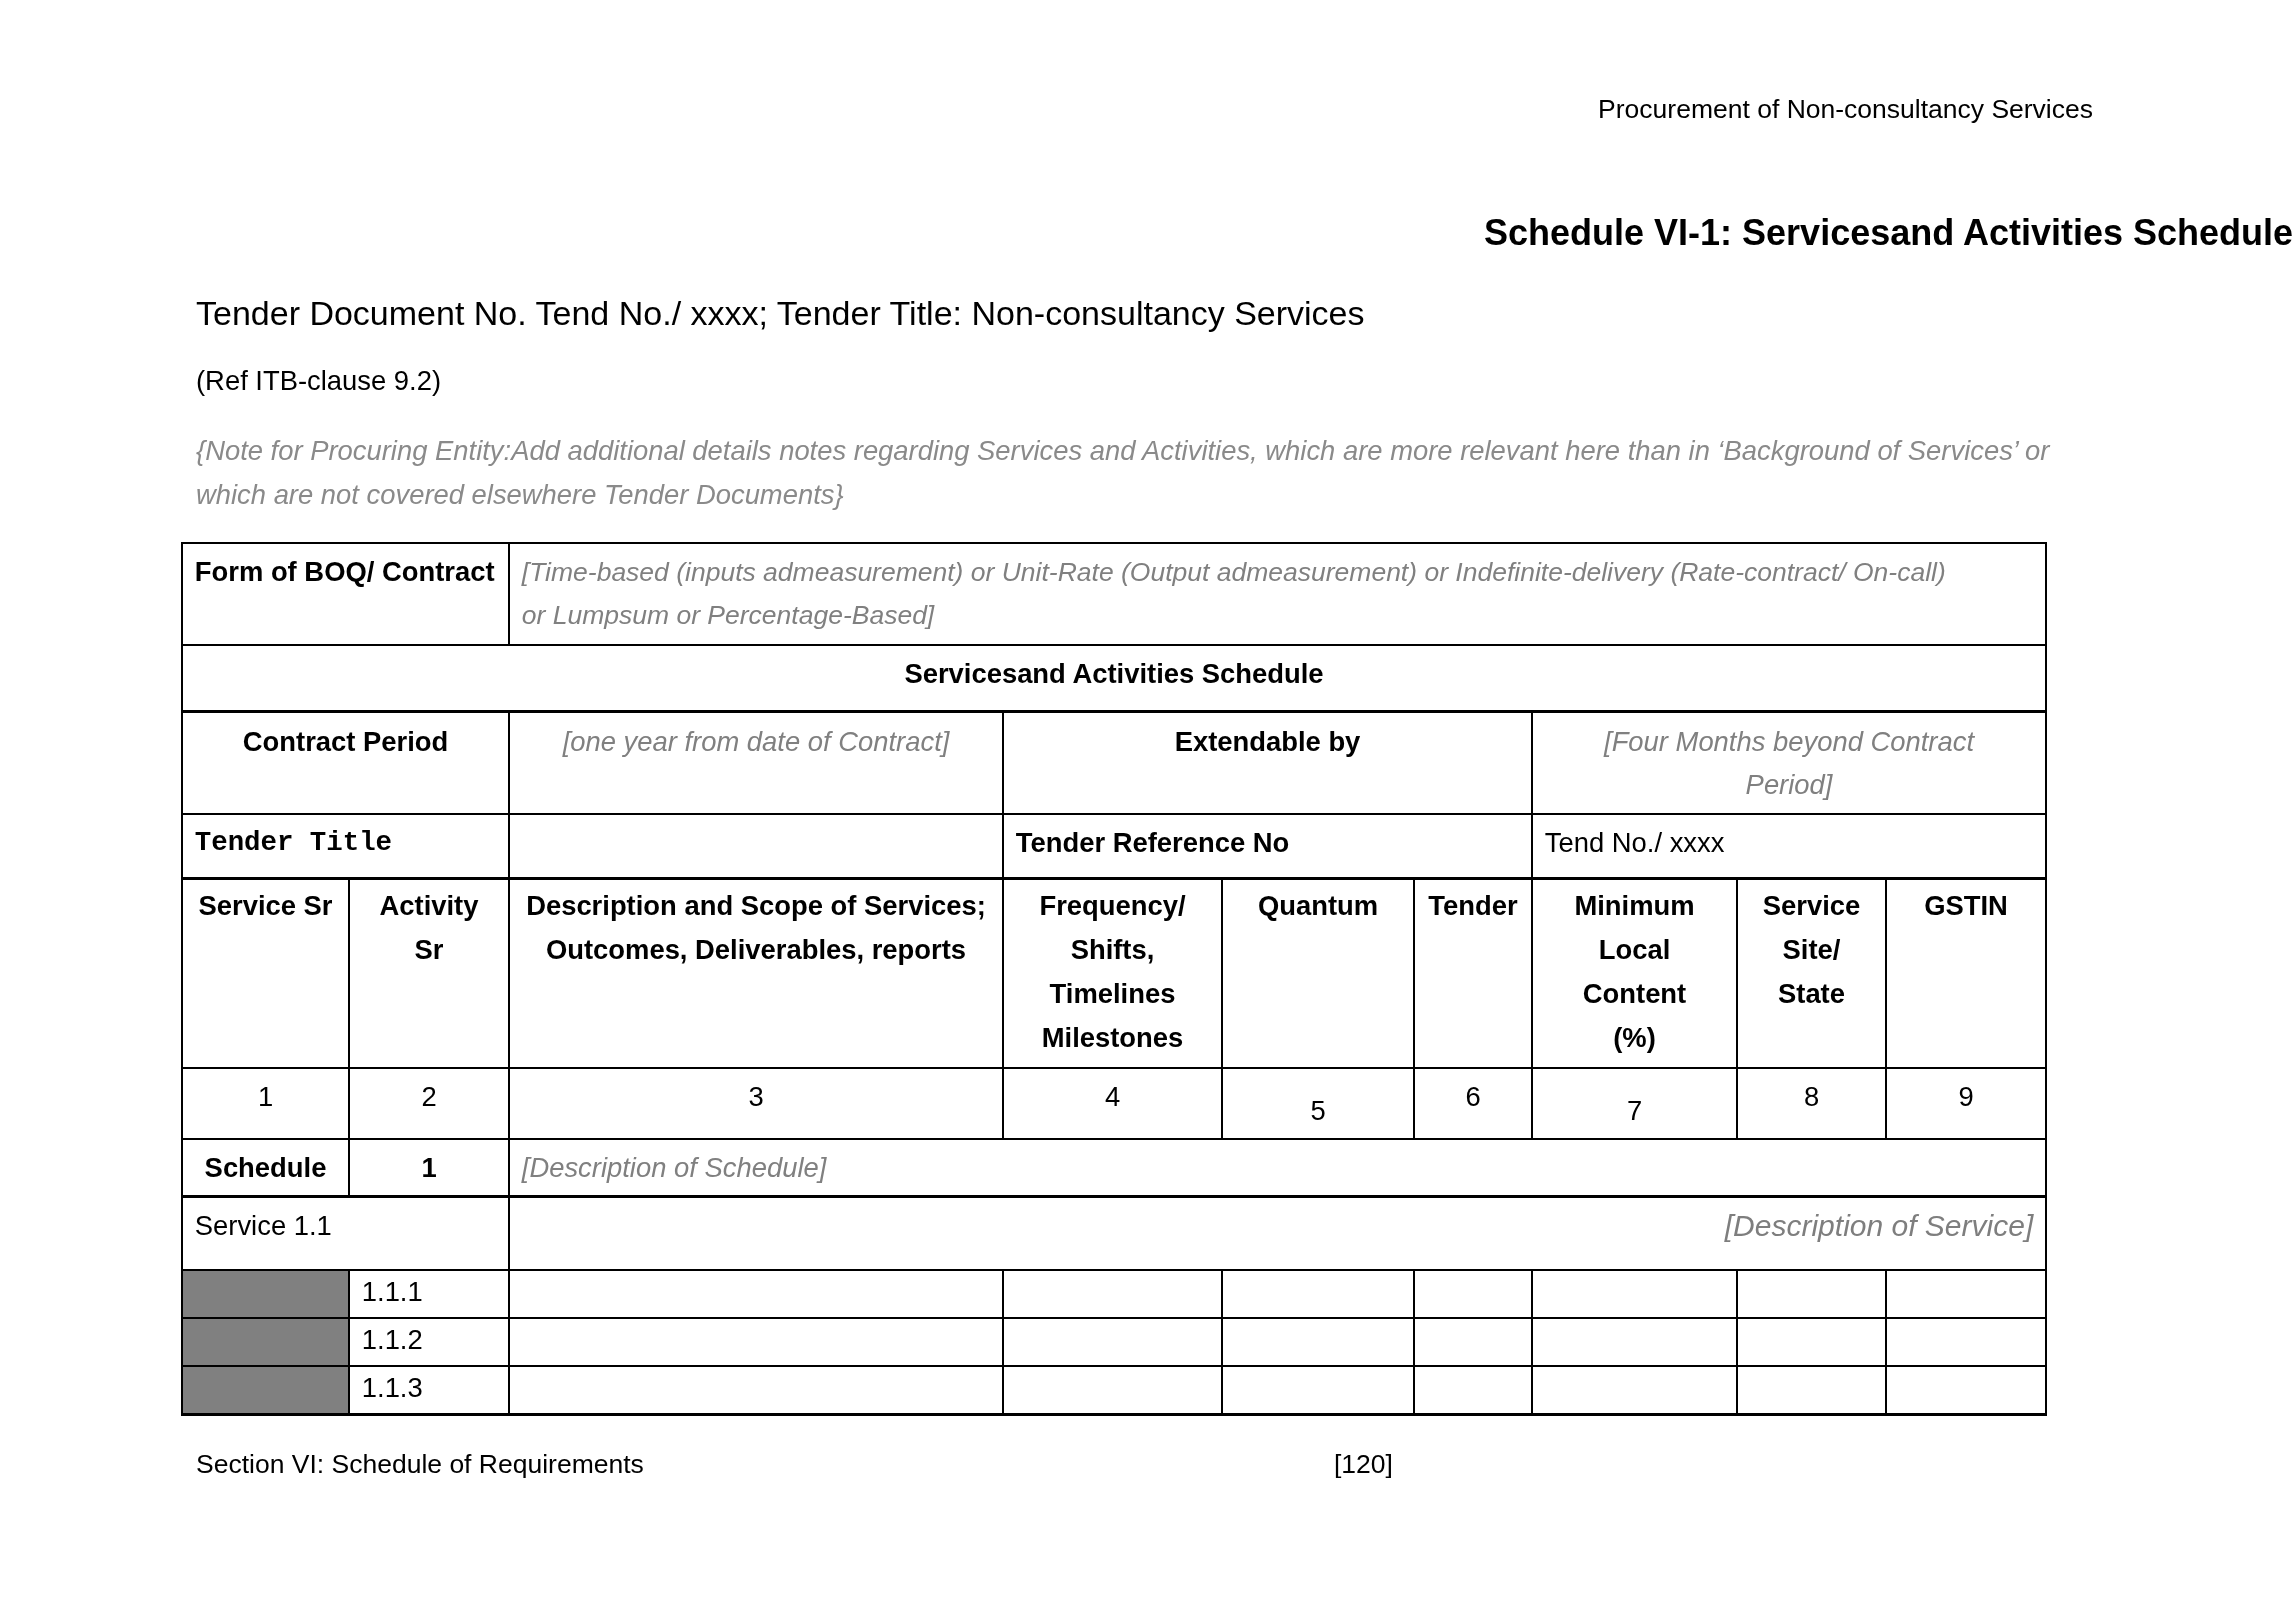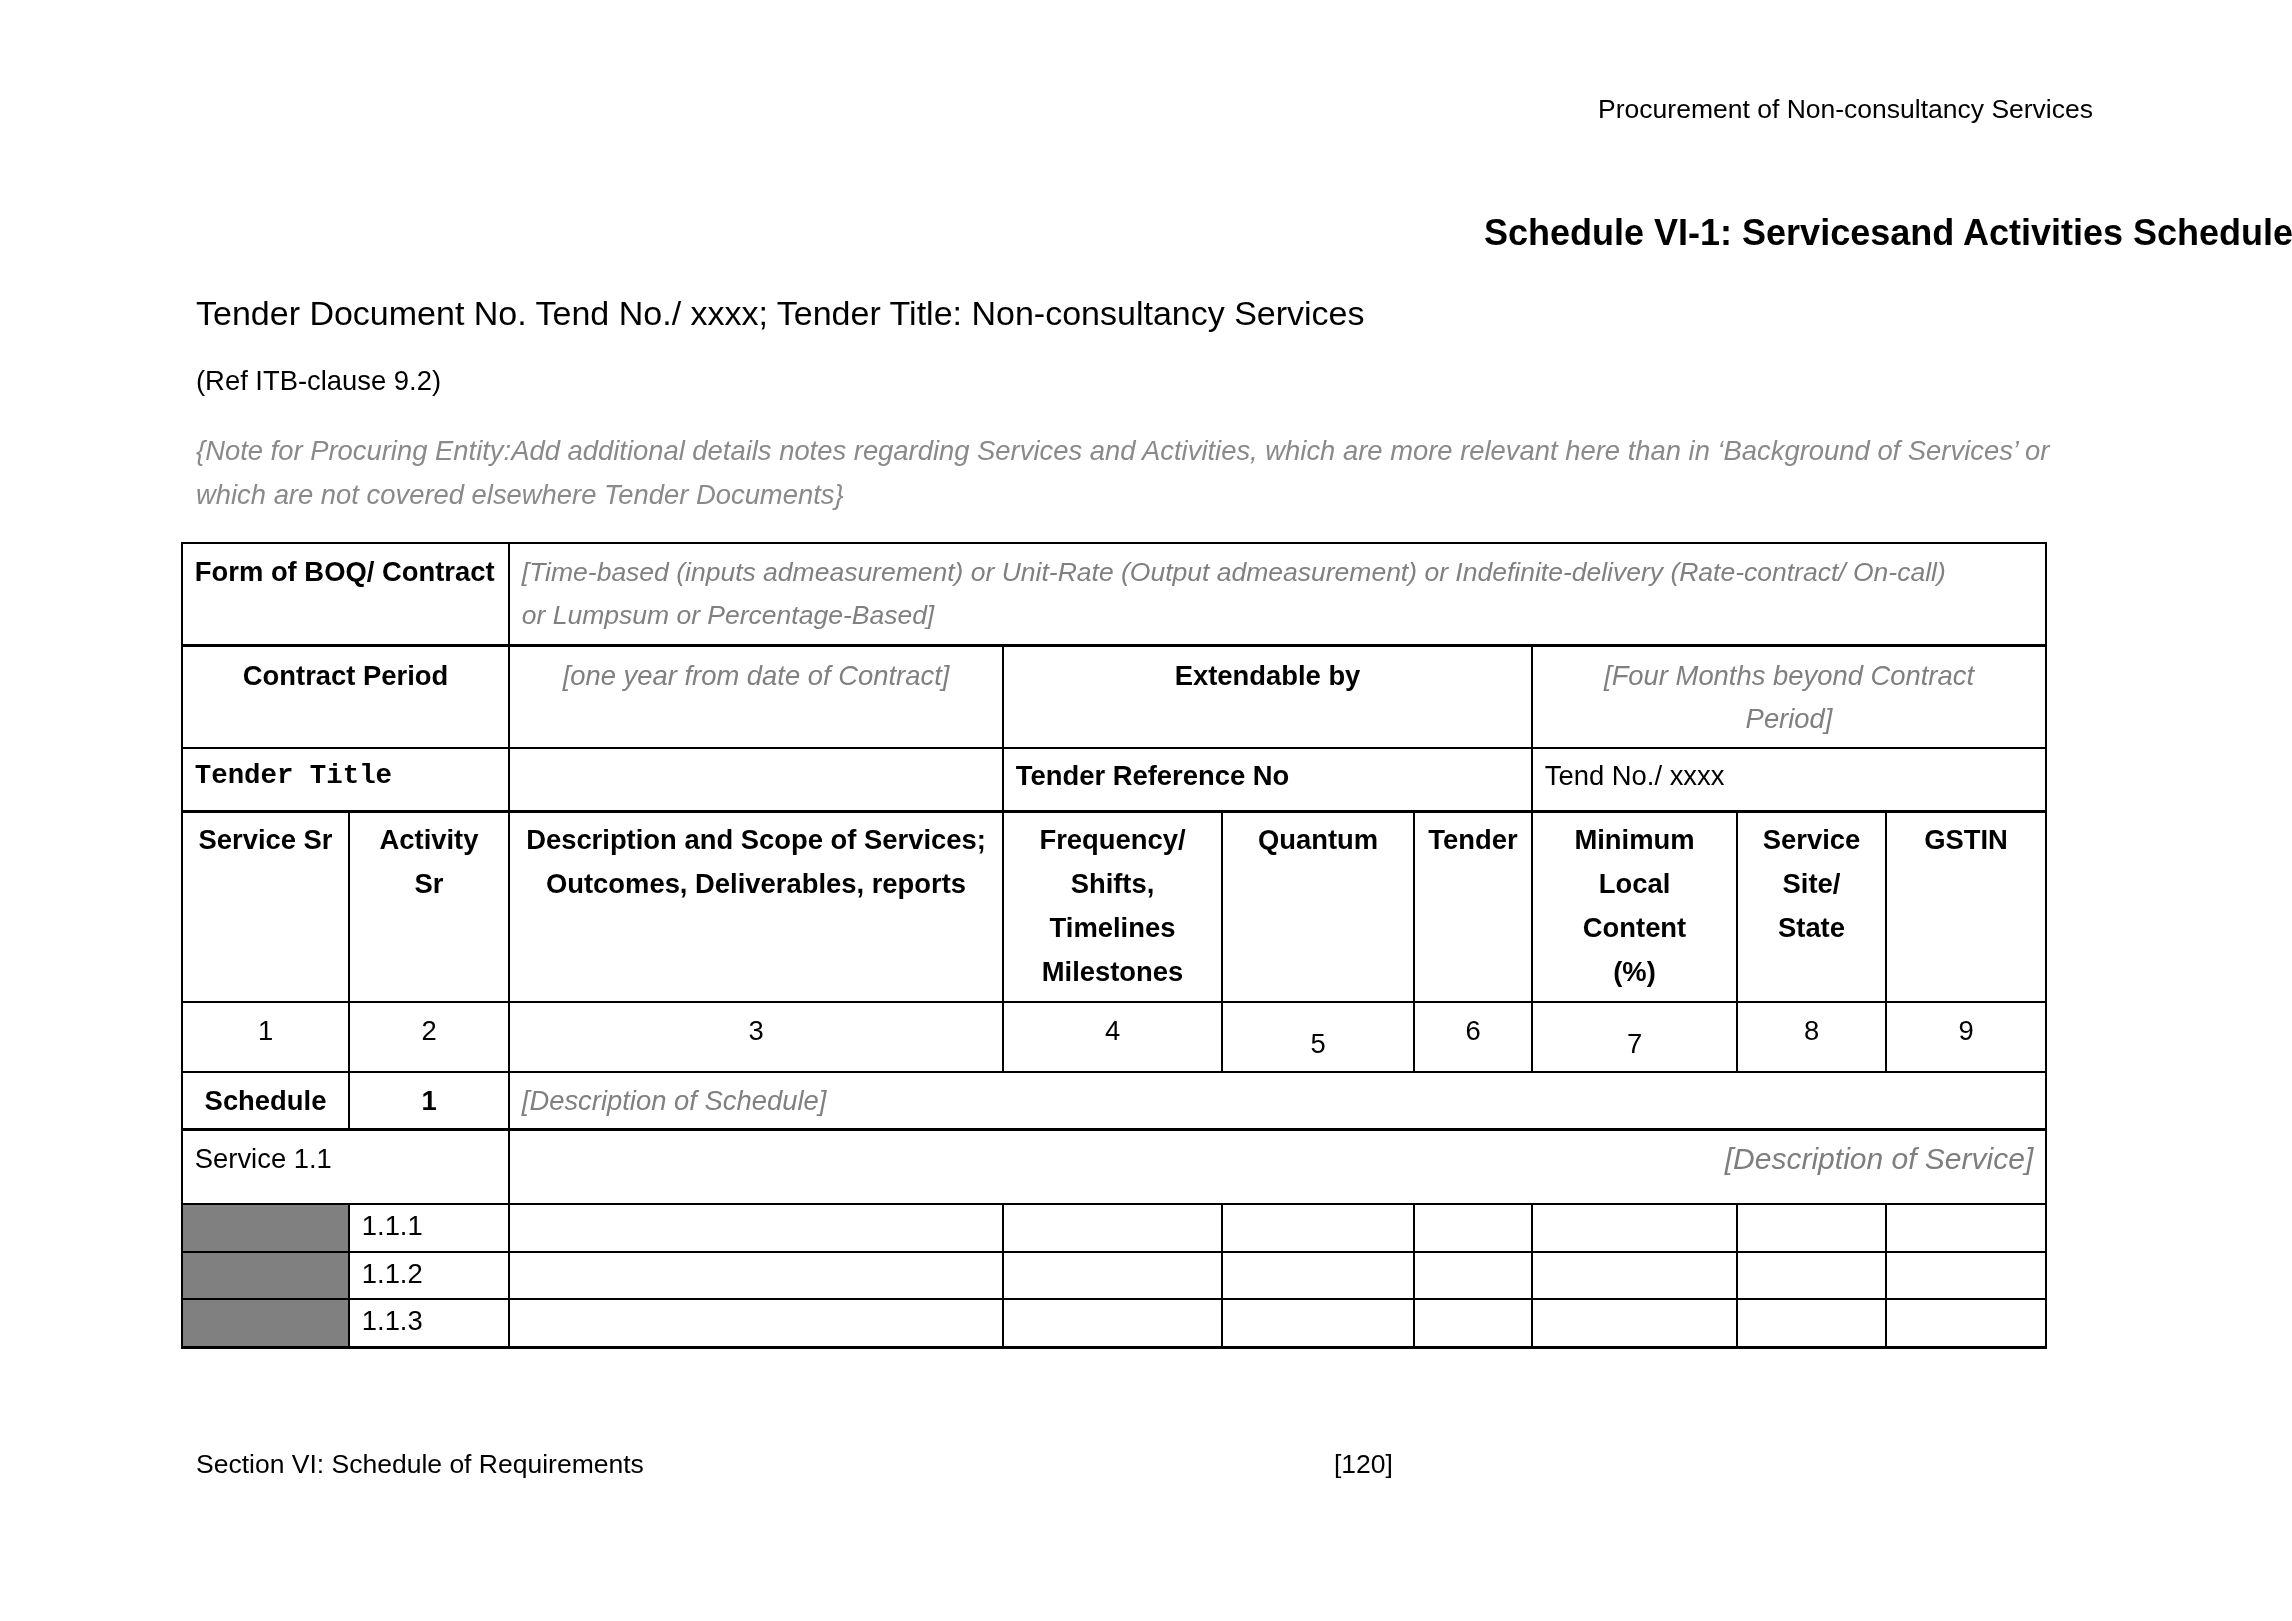--- a/index.html
+++ b/index.html
@@ -89,20 +89,23 @@
         <col style="width:160px">
     </colgroup>
 
     <tbody>
         <tr class="r-form">
       <td colspan="2" class="b">Form of BOQ/ Contract</td>
       <td colspan="7" class="ph pre form-value">[Time-based (inputs admeasurement) or Unit-Rate (Output admeasurement) or Indefinite-delivery (Rate-contract/ On-call)
 or Lumpsum or Percentage-Based]</td>
     </tr>
 
+    <tr class="r-sectitle">
+      <td colspan="9" class="b center">Servicesand Activities Schedule</td>
+    </tr>
 
     <tr class="r-contract thick-top">
       <td colspan="2" class="b center">Contract Period</td>
       <td class="ph center">[one year from date of Contract]</td>
       <td colspan="3" class="b center">Extendable by</td>
       <td colspan="3" class="ph center pre">[Four Months beyond Contract
 Period]</td>
     </tr>
 
     <tr class="r-tender">

